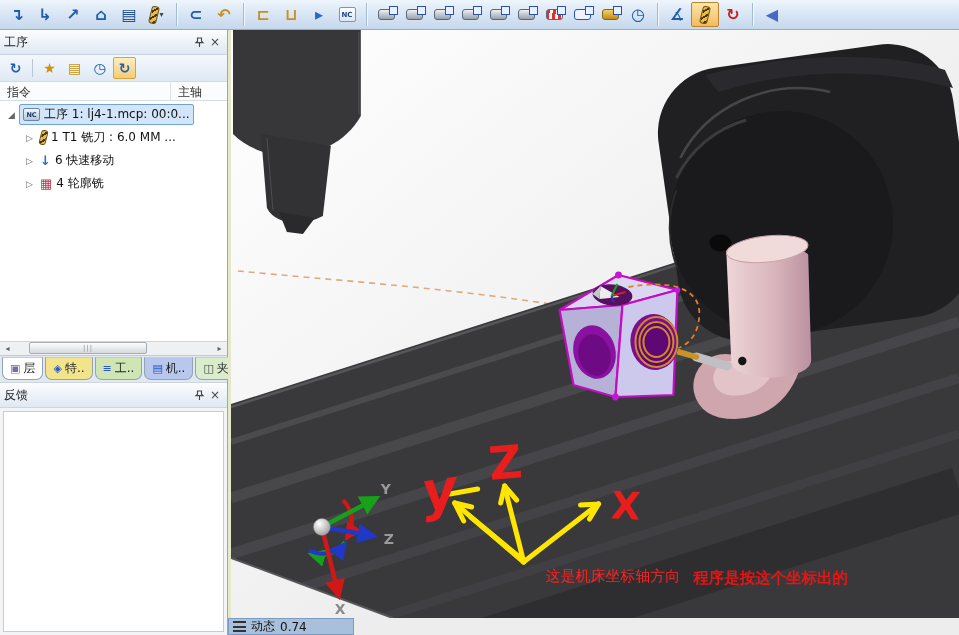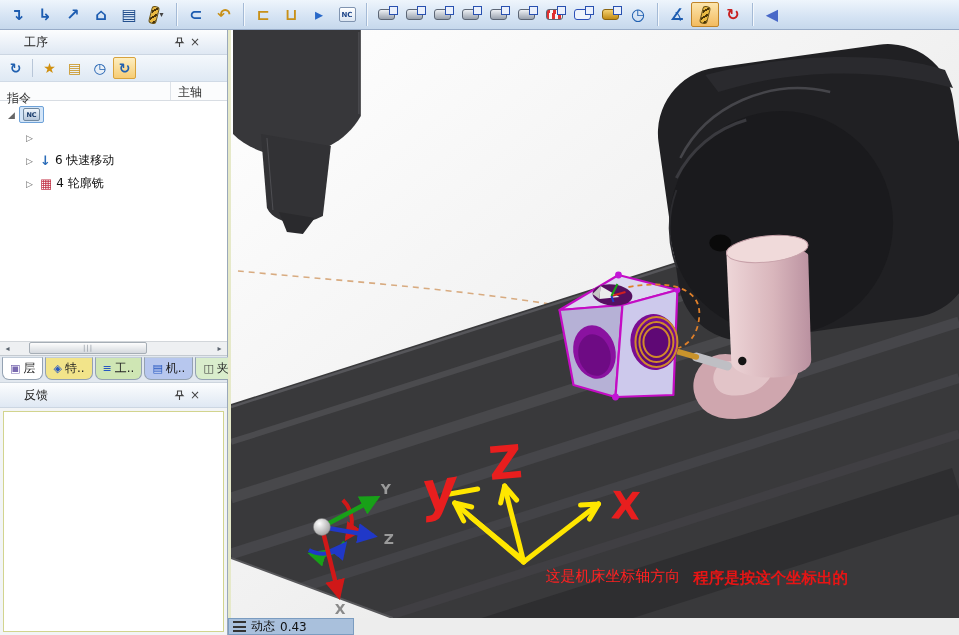--- a/index.html
+++ b/index.html
@@ -29,35 +29,35 @@
   .stock-ic::after { content:""; position:absolute; top:-4px; right:-4px; width:7px; height:7px;
     background:#eaf0fc; border:1px solid #2850b0; }
   .tb-sep { width: 1px; height: 23px; background: #a4bad6; box-shadow: 1px 0 0 #f4f8fc; margin: 0 5px; }
 
   
   .main { flex: 1; display: flex; min-height: 0; }
 
   
   .left { width: 228px; flex: 0 0 228px; display: flex; flex-direction: column; background: #f2f4f6;
     border-right: 1px solid #9aa8ba; }
-  .ptitle { height: 25px; flex: 0 0 25px; display: flex; align-items: center; padding: 0 24px;
+  .ptitle { height: 25px; flex: 0 0 25px; display: flex; align-items: center; padding: 0 4px;
     background: linear-gradient(#fcfdfe,#dfe8f3); border-bottom: 1px solid #ccd6e2; color: #222; }
   .ptitle .grow { flex: 1; }
   .pbtn { width: 16px; height: 16px; display: inline-flex; align-items: center; justify-content: center;
     color: #444; font-size: 12px; cursor: pointer; }
   .ptools { height: 27px; flex: 0 0 27px; display: flex; align-items: center; padding: 0 4px; gap: 2px;
     background: linear-gradient(#f4f8fc,#dfe9f4); border-bottom: 1px solid #d0dae6; }
   .pti { width: 23px; height: 22px; display: inline-flex; align-items: center; justify-content: center;
     border-radius: 2px; cursor: pointer; }
   .pti.active { background: linear-gradient(#fdeec0,#f6cc74); border: 1px solid #d8a23c; }
   .pti .glyph-ic { font-size: 14px; }
   .pt-sep { width: 1px; height: 18px; background: #b8c6d8; margin: 0 3px; }
   .cols { height: 19px; flex: 0 0 19px; background: #fbfcfd; border-bottom: 1px solid #d8dde3;
     position: relative; color: #333; }
-  .cols .c1 { position: absolute; left: 7px; top: 8px; }
+  .cols .c1 { position: absolute; left: 7px; top: 2px; }
   .cols .c2 { position: absolute; left: 178px; top: 2px; text-align: right; }
   .cols .cdiv { position: absolute; left: 170px; top: 0; bottom: 0; width: 1px; background: #dde2e8; }
   .tree { height: 240px; flex: 0 0 240px; background: #fff; padding-top: 2px; overflow: hidden; }
   .trow { height: 23px; display: flex; align-items: center; cursor: pointer; }
   .texp { width: 15px; text-align: center; color: #666; font-size: 9px; flex: 0 0 15px; }
   .tsel { display: inline-flex; align-items: center; gap: 4px; padding: 1px 3px; border-radius: 2px; }
   .tsel.sel { background: #d3e5f8; border: 1px solid #6ea2d8; }
   .tlabel { color: #111; white-space: nowrap; }
   .ic-nc { display:inline-flex; align-items:center; justify-content:center; width: 17px; height: 13px;
     background: linear-gradient(#f0f6fc,#b4c6da); border: 1px solid #70889f; border-radius: 2px;
@@ -223,24 +223,29 @@
         <span class="c1">指令</span>
         <span class="cdiv"></span>
         <span class="c2">主轴</span>
       </div>
 
       <div class="tree" id="tree">
           <div class="trow" style="padding-left: 4px;">
             <span class="texp">◢</span>
             <span class="tsel sel">
               <span class="ic-nc">NC</span>
+              <span class="tlabel">工序 1: lj4-1.mcp: 00:0...</span>
             </span>
           </div>
           <div class="trow" style="padding-left: 22px;">
             <span class="texp">▷</span>
+            <span class="tsel">
+              <span class="ic-drill"></span>
+              <span class="tlabel">1 T1 铣刀 : 6.0 MM ...</span>
+            </span>
           </div>
           <div class="trow" style="padding-left: 22px;">
             <span class="texp">▷</span>
             <span class="tsel">
               <span class="ic-arrow">↓</span>
               <span class="tlabel">6 快速移动</span>
             </span>
           </div>
           <div class="trow" style="padding-left: 22px;">
             <span class="texp">▷</span>
@@ -439,18 +444,18 @@
             <text x="315" y="551" font-size="15" fill="#ff2020">这是机床坐标轴方向</text>
             <text x="463" y="553" font-size="15.5" font-weight="bold" fill="#e81414">程序是按这个坐标出的</text>
           </g>
         </svg>
       </div>
 
       <div class="statusbar">
         <span class="schip">
           <span class="burger"></span>
           <span>动态</span>
-          <span>0.43</span>
+          <span>0.74</span>
         </span>
       </div>
     </div>
   </div>
 </div>
 
 </body></html>

